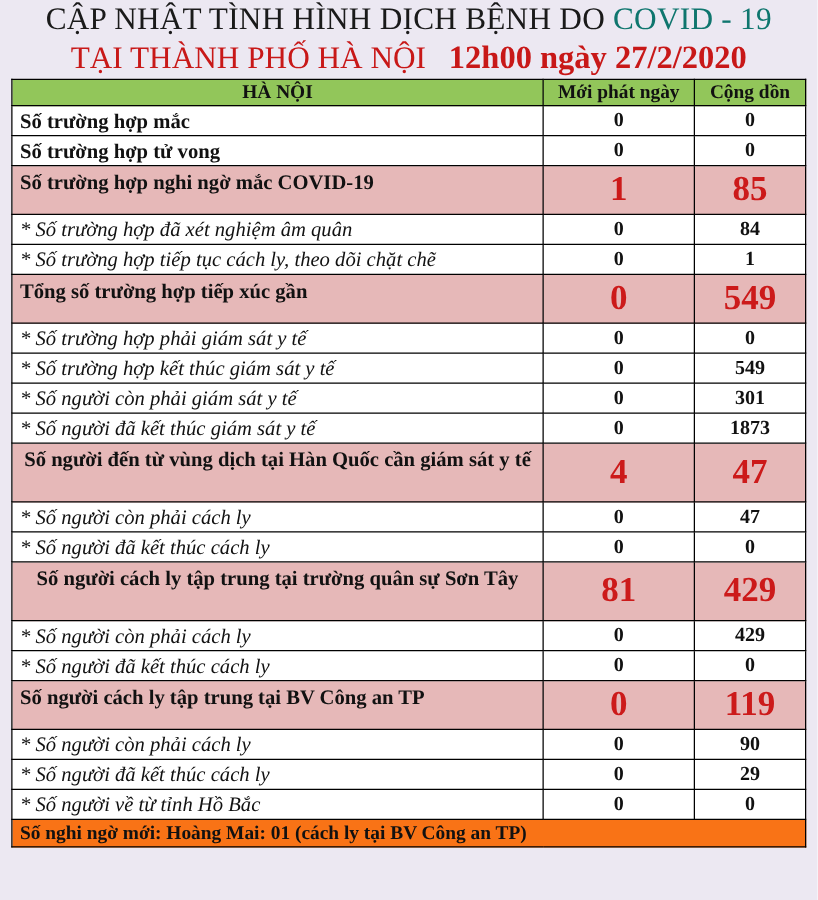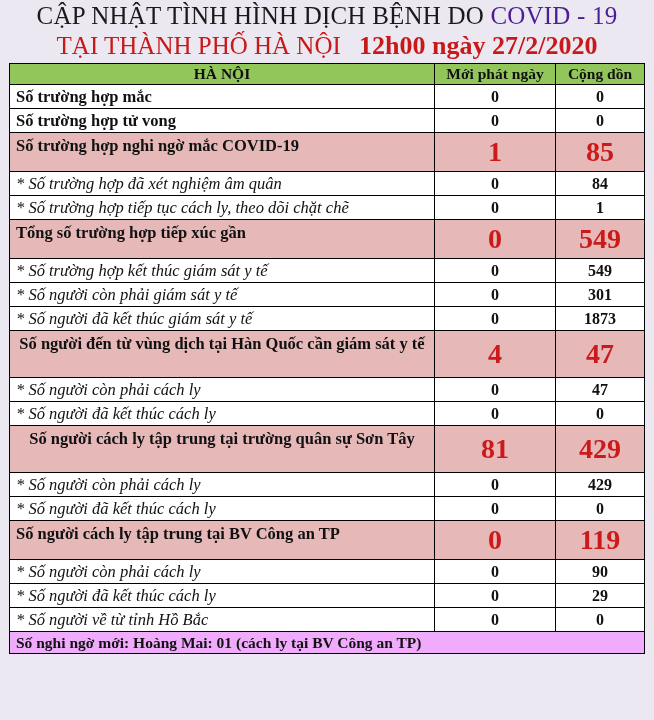--- a/index.html
+++ b/index.html
@@ -9,21 +9,21 @@
     font-family: "Liberation Serif", "DejaVu Serif", serif;
     color: #111;
     position: relative;
   }
   .title {
     position: absolute; left: 0; width: 654px; text-align: center;
     font-family: "Liberation Serif", serif;
     white-space: nowrap;
   }
   .title1 { top: 2px; font-size: 25px; color: #1a1a1a; letter-spacing: 0.2px; }
-  .title1 .red { color: #4c1d95; }
+  .title1 .red { color: #0f766e; }
   .title2 { top: 31px; font-size: 25px; color: #c81818; }
   .title2 .bold { font-weight: bold; font-size: 26px; margin-left: 12px; }
   .table-wrap {
     position: absolute; left: 9px; top: 63px; width: 635px;
     background: #fff;
   }
   table {
     border-collapse: collapse; width: 635px; table-layout: fixed;
   }
   td, th {
@@ -40,21 +40,21 @@
   }
   tr.row td { height: 23px; font-size: 16px; }
   tr.row td.label.main { font-weight: bold; font-size: 16.5px; }
   tr.row td.label.sub { font-style: italic; font-size: 16.5px; }
   td.num { text-align: center; font-weight: bold; font-size: 15.5px; }
   tr.hl td { background: #e6b8b8; height: 36px; vertical-align: top; }
   tr.hl td.label { font-weight: bold; font-size: 16.5px; padding-top: 2px; line-height: 22px; }
   tr.hl td.num { color: #cc1a1a; font-size: 28px; vertical-align: middle; padding-top: 0; }
   tr.hl.tall td { height: 44px; text-align: center; }
   tr.footer td {
-    background: #f0abfc; font-weight: bold; font-size: 15.5px; height: 21px;
+    background: #f97316; font-weight: bold; font-size: 15.5px; height: 21px;
   }
 </style>
 </head>
 <body>
 
 <div class="title title1">
   <span>CẬP NHẬT TÌNH HÌNH DỊCH BỆNH DO </span><span class="red">COVID - 19</span>
 </div>
 <div class="title title2">
   <span>TẠI THÀNH PHỐ HÀ NỘI </span><span class="bold">12h00 ngày 27/2/2020</span>
@@ -97,20 +97,25 @@
         </tr>
         <tr class="row">
           <td class="label sub">* Số trường hợp tiếp tục cách ly, theo dõi chặt chẽ</td>
           <td class="num">0</td>
           <td class="num">1</td>
         </tr>
         <tr class="row hl">
           <td class="label main">Tổng số trường hợp tiếp xúc gần</td>
           <td class="num">0</td>
           <td class="num">549</td>
+        </tr>
+        <tr class="row">
+          <td class="label sub">* Số trường hợp phải giám sát y tế</td>
+          <td class="num">0</td>
+          <td class="num">0</td>
         </tr>
         <tr class="row">
           <td class="label sub">* Số trường hợp kết thúc giám sát y tế</td>
           <td class="num">0</td>
           <td class="num">549</td>
         </tr>
         <tr class="row">
           <td class="label sub">* Số người còn phải giám sát y tế</td>
           <td class="num">0</td>
           <td class="num">301</td>

